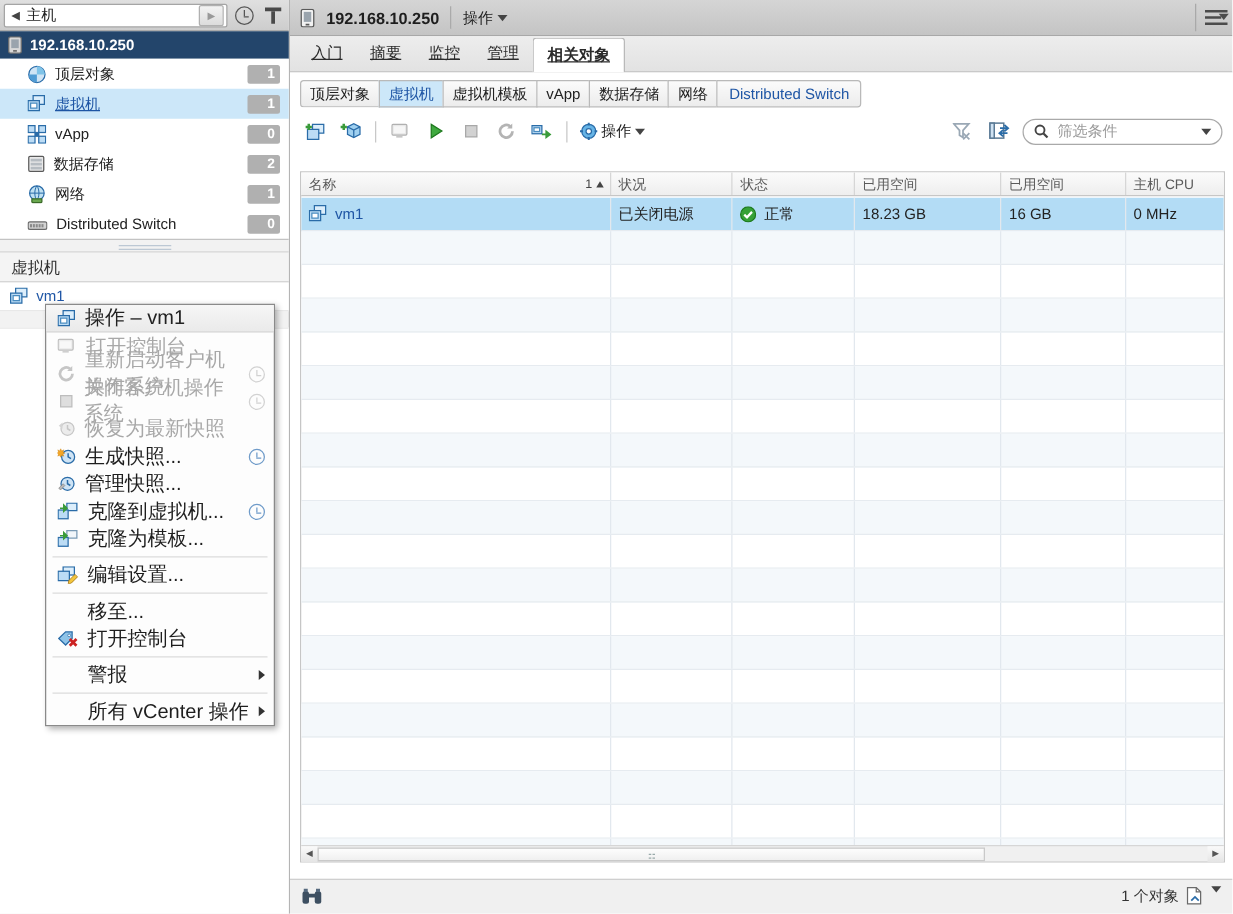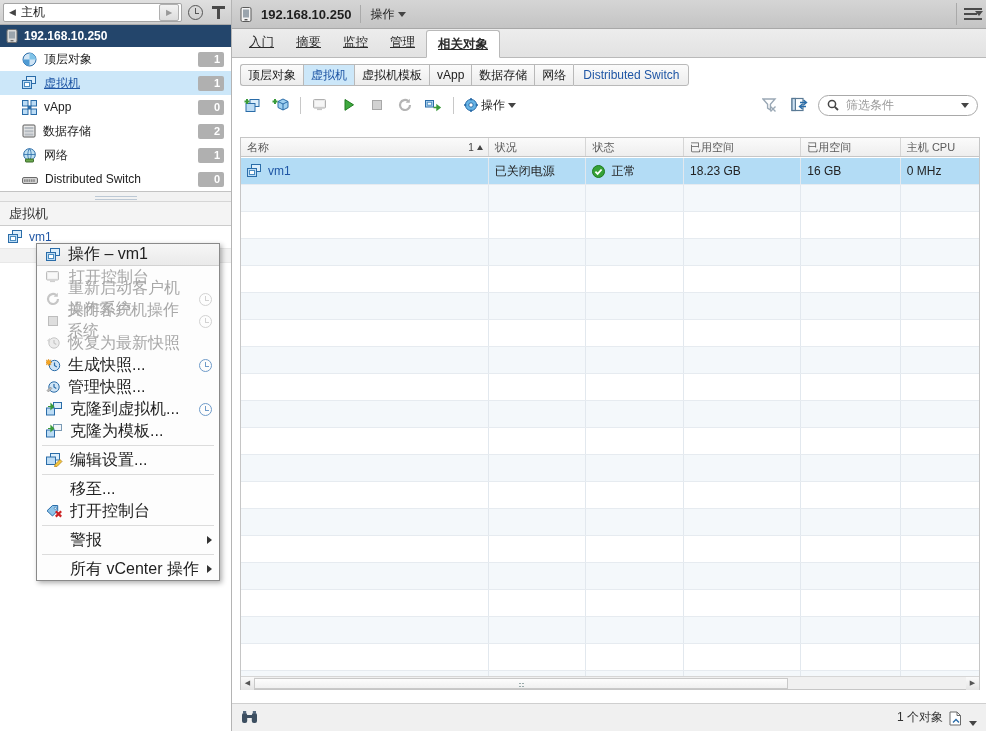--- a/index.html
+++ b/index.html
@@ -151,21 +151,21 @@
   .gc:last-child{border-right:none;}
   .gc.name a{color:#1f56a5;text-decoration:none;}
   .hscroll { position:absolute;left:0;right:0;bottom:0;height:13px;background:#f0f0f0;border-top:1px solid #d6d6d6;display:flex;align-items:center;}
   .hs-arrow{width:13px;height:13px;display:flex;align-items:center;justify-content:center;font-size:7px;color:#555;background:linear-gradient(to bottom,#fafafa,#e4e4e4);}
   .hs-track{flex:1;height:13px;position:relative;}
   .hs-thumb{position:absolute;left:0;top:1px;height:11px;width:75%;background:linear-gradient(to bottom,#fdfdfd,#f0f0f0);border:1px solid #c9c9c9;}
   .hs-grip{position:absolute;left:50%;top:4px;width:4px;height:5px;transform:translateX(-50%);}
   .hs-grip i{position:absolute;width:1.5px;height:1.5px;background:#9aa;}
 
   .statusbar{position:absolute;left:0;right:0;bottom:0;height:28px;background:#f0f0f0;border-top:1px solid #cfcfcf;display:flex;align-items:center;padding:0 9px;}
-  .sb-right{margin-left:auto;display:flex;align-items:flex-end;gap:6px;font-size:12px;color:#333;}
+  .sb-right{margin-left:auto;display:flex;align-items:flex-start;gap:6px;font-size:12px;color:#333;}
 
   
   #ctxmenu {
     position:absolute; left:36px; top:243px; width:184px;
     background:#fdfdfd; border:1px solid #8a8a8a;
     box-shadow: 2px 2px 5px rgba(0,0,0,.32);
     z-index: 50; font-size:16px;
   }
   .cm-title{height:22px;background:linear-gradient(to bottom,#f6f6f6,#eaeaea);border-bottom:1px solid #d2d2d2;
             display:flex;align-items:center;gap:7px;padding-left:9px;color:#222;}

